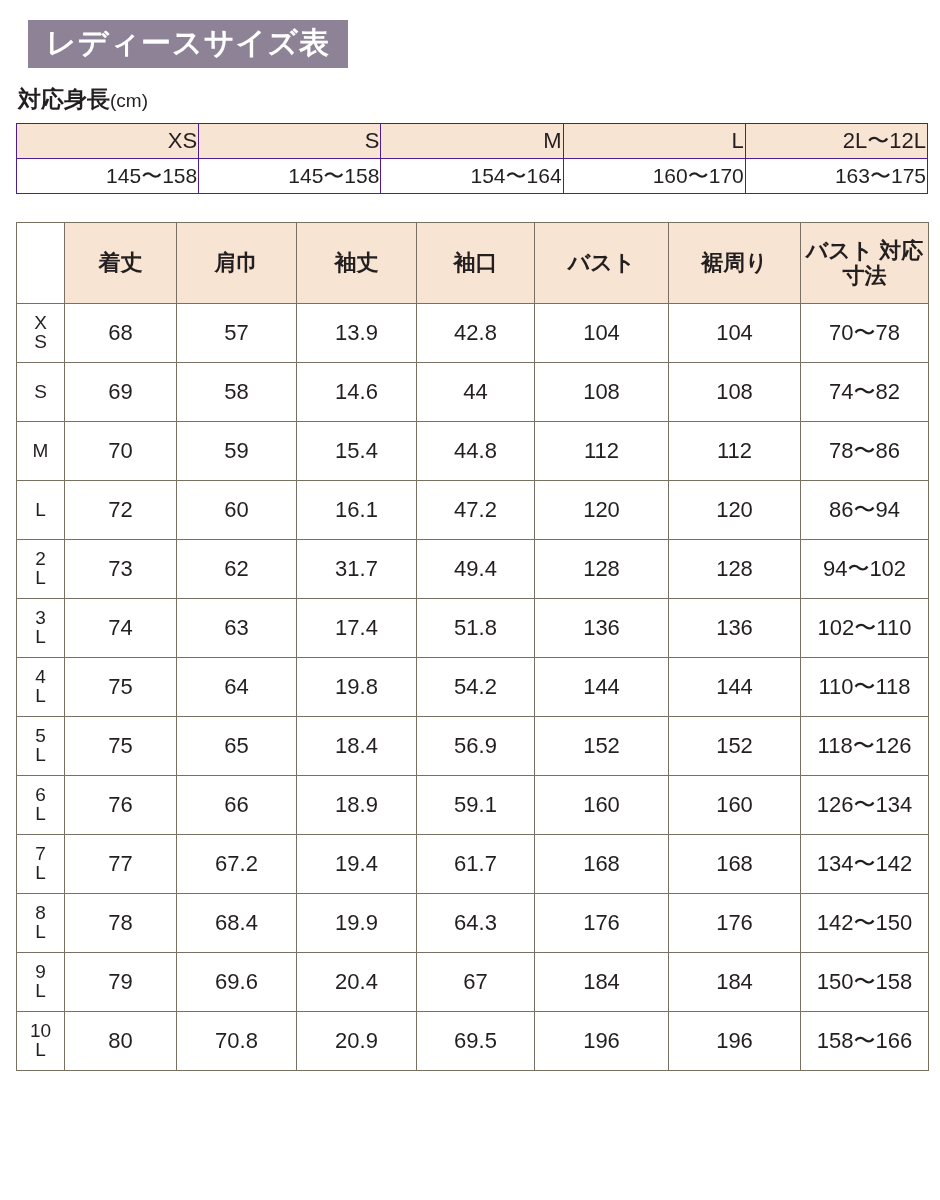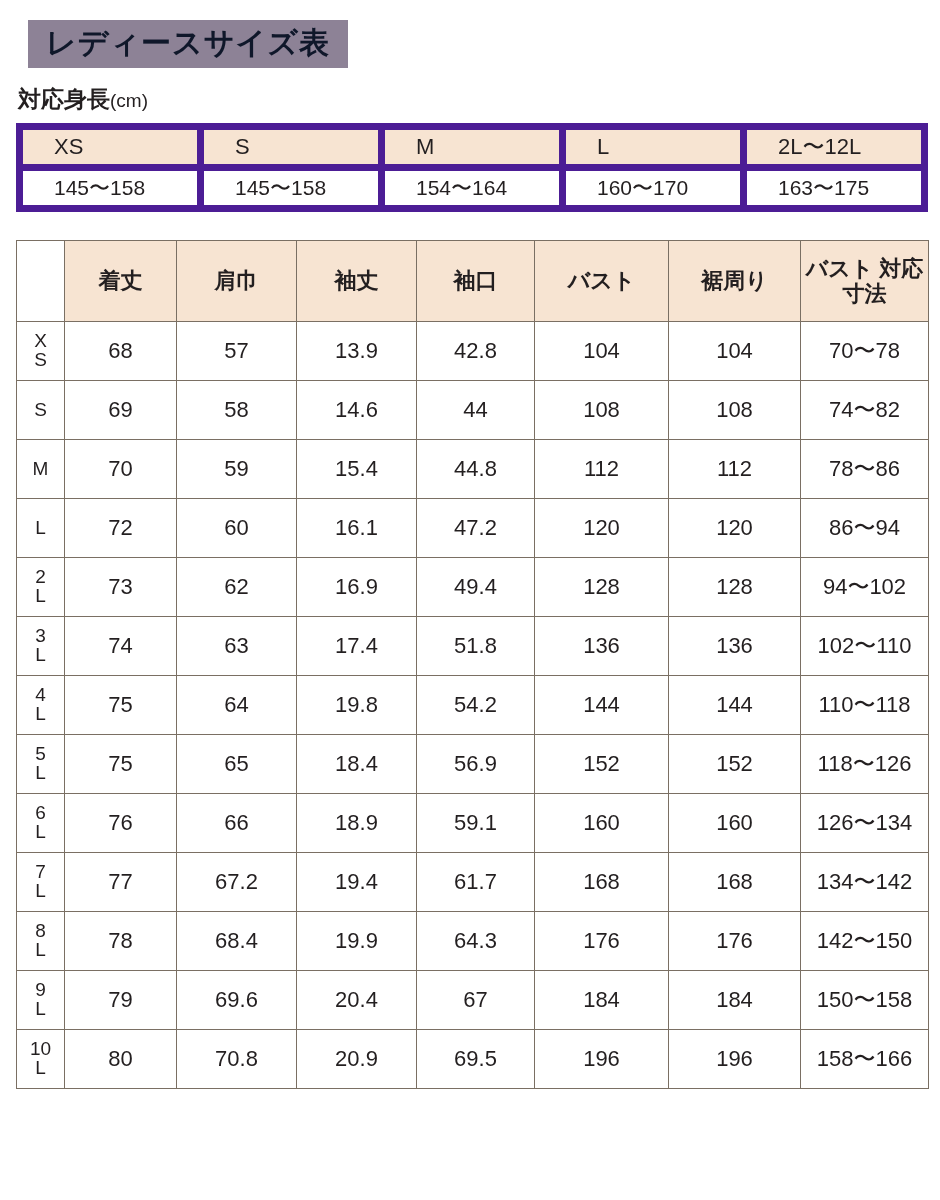--- a/index.html
+++ b/index.html
@@ -19,21 +19,21 @@
     width: 940px;
     height: 1200px;
     box-sizing: border-box;
     padding: 14px 14px 0 14px;
   }
 
   
   .title-banner {
     display: inline-block;
     background: #8d8296;
-    color: #0f172a;
+    color: #ffffff;
     font-size: 30px;
     font-weight: bold;
     letter-spacing: 1px;
     padding: 8px 18px 10px 18px;
     line-height: 1.0;
     margin: 6px 0 0 14px;
   }
 
   
   .sub-heading {
@@ -51,23 +51,23 @@
   table {
     border-collapse: collapse;
     table-layout: fixed;
   }
   .height-table {
     width: 912px;
     margin: 0 0 0 2px;
   }
   .height-table th,
   .height-table td {
-    border: 7px solid #4c1d95;
+    border: 1px solid #4c1d95;
     height: 32px;
-    text-align: left;
+    text-align: right;
     vertical-align: middle;
     font-size: 22px;
     font-weight: normal;
     padding-left: 31px;
   }
   .height-table th {
     background: #f7e4d2;
     font-weight: normal;
     font-size: 22px;
   }
@@ -233,21 +233,21 @@
         <td>120</td>
         <td class="nowrap">86〜94</td>
       </tr>
       <tr>
         <th class="row-head">
           <span class="stack">2</span>
           <span class="stack">L</span>
         </th>
         <td>73</td>
         <td>62</td>
-        <td>16.9</td>
+        <td>31.7</td>
         <td>49.4</td>
         <td>128</td>
         <td>128</td>
         <td class="nowrap">94〜102</td>
       </tr>
       <tr>
         <th class="row-head">
           <span class="stack">3</span>
           <span class="stack">L</span>
         </th>

